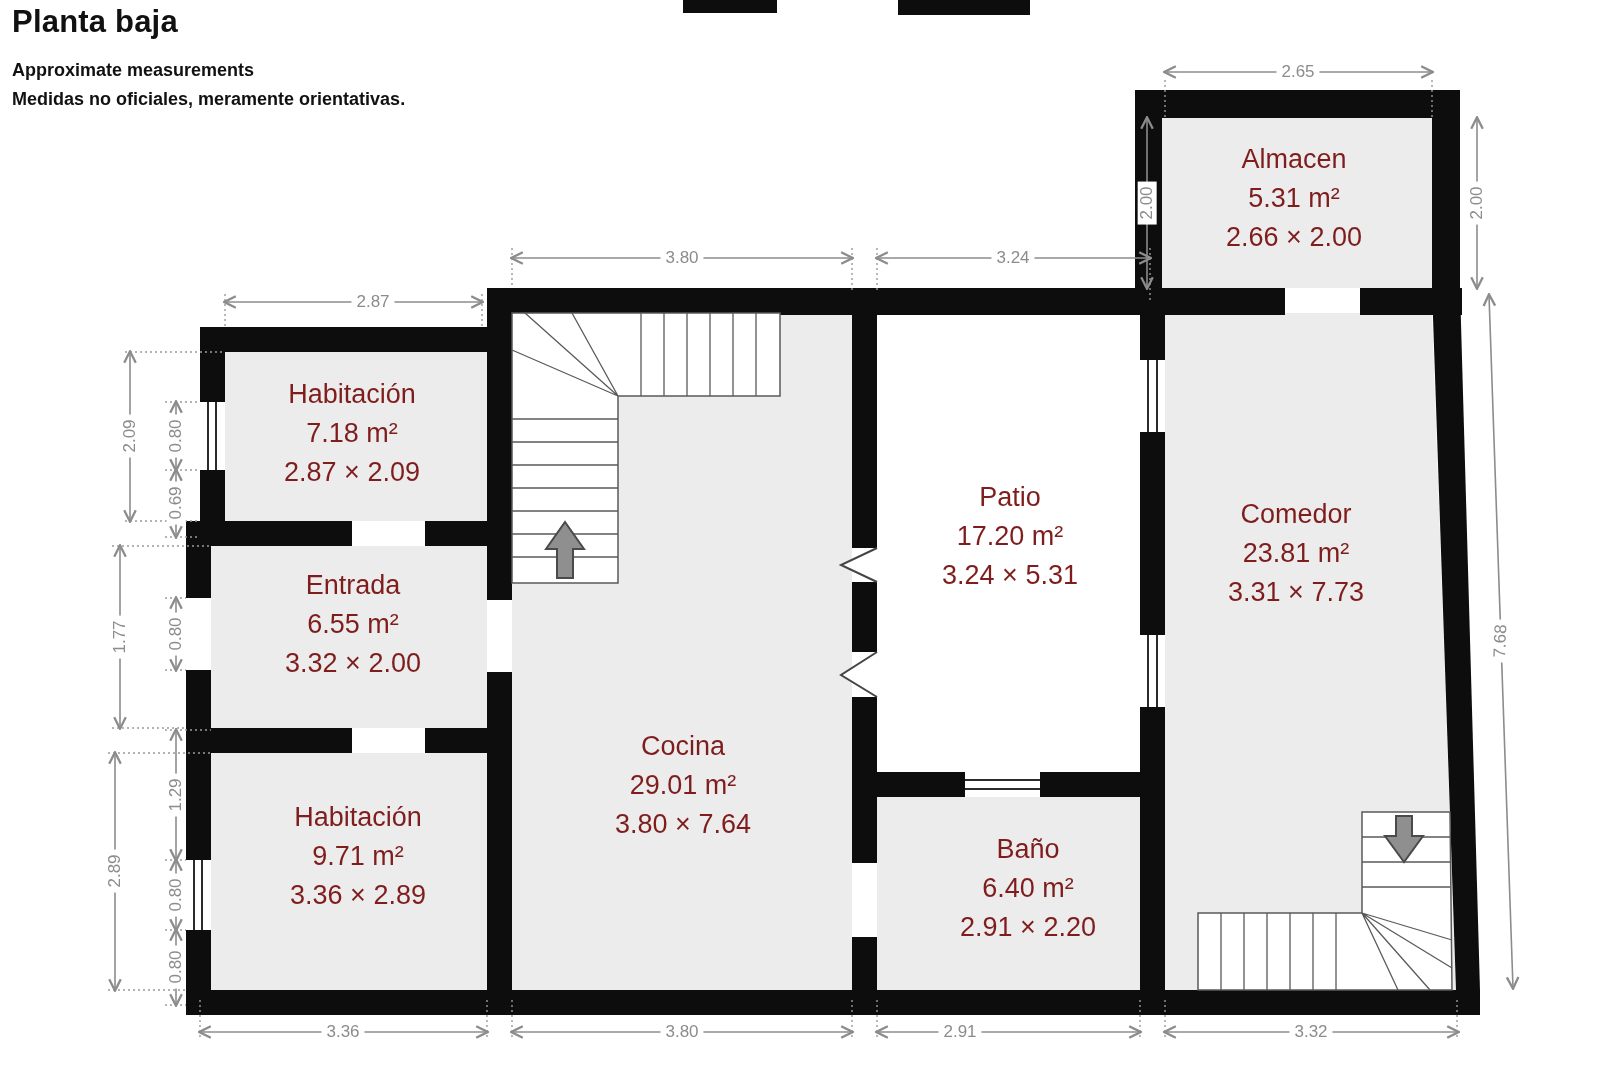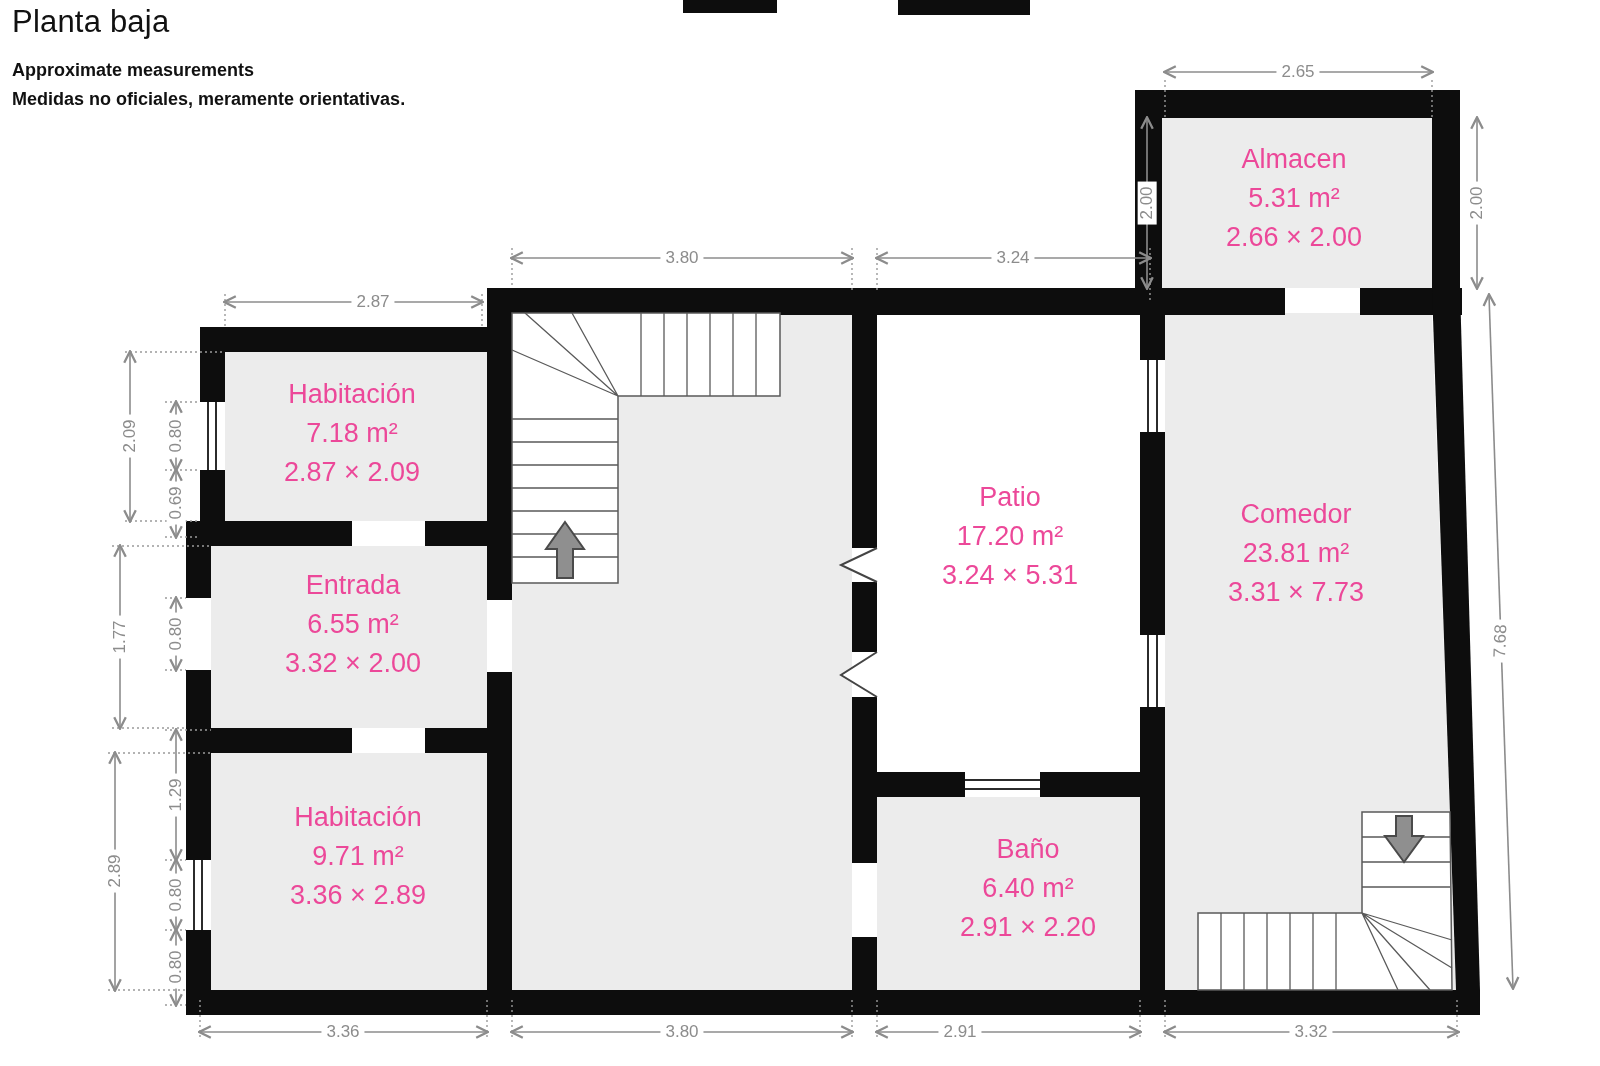--- a/index.html
+++ b/index.html
@@ -1,23 +1,23 @@
 <!DOCTYPE html>
 <html><head>
 <meta charset="utf-8">
 <style>
   html,body{margin:0;padding:0;background:#fff;}
   .canvas{position:relative;width:1600px;height:1066px;background:#ffffff;overflow:hidden;
           font-family:"Liberation Sans", sans-serif;}
   .plan-svg{position:absolute;left:0;top:0;}
   .header{position:absolute;left:12px;top:4px;color:#111;}
-  .header h1{margin:0;font-size:31px;font-weight:normal;letter-spacing:.2px;}
+  .header h1{margin:0;font-size:31px;font-weight:bold;letter-spacing:.2px;}
   .header .sub{margin-top:16px;font-size:18px;font-weight:bold;line-height:1.6;}
   .room-label{position:absolute;transform:translate(-50%,-50%);text-align:center;
-              color:#ec4899;font-size:27px;line-height:1.45;white-space:nowrap;}
+              color:#7f1d1d;font-size:27px;line-height:1.45;white-space:nowrap;}
   .dim-label{position:absolute;transform:translate(-50%,-50%);font-size:17px;color:#8c8c8c;
              background:#fff;padding:0 5px;white-space:nowrap;line-height:1.1;}
   .dim-label.v{transform:translate(-50%,-50%) rotate(-90deg);}
   .dim-label.v2{transform:translate(-50%,-50%) rotate(-88deg);}
 </style>
 </head>
 <body>
 
 <div class="canvas">
 
@@ -170,20 +170,25 @@
   <div class="room-label" style="left:353px;top:625px">
     <div>Entrada</div>
     <div>6.55 m²</div>
     <div>3.32 × 2.00</div>
   </div>
   <div class="room-label" style="left:358px;top:857px">
     <div>Habitación</div>
     <div>9.71 m²</div>
     <div>3.36 × 2.89</div>
   </div>
+  <div class="room-label" style="left:683px;top:786px">
+    <div>Cocina</div>
+    <div>29.01 m²</div>
+    <div>3.80 × 7.64</div>
+  </div>
   <div class="room-label" style="left:1010px;top:537px">
     <div>Patio</div>
     <div>17.20 m²</div>
     <div>3.24 × 5.31</div>
   </div>
   <div class="room-label" style="left:1028px;top:889px">
     <div>Baño</div>
     <div>6.40 m²</div>
     <div>2.91 × 2.20</div>
   </div>

